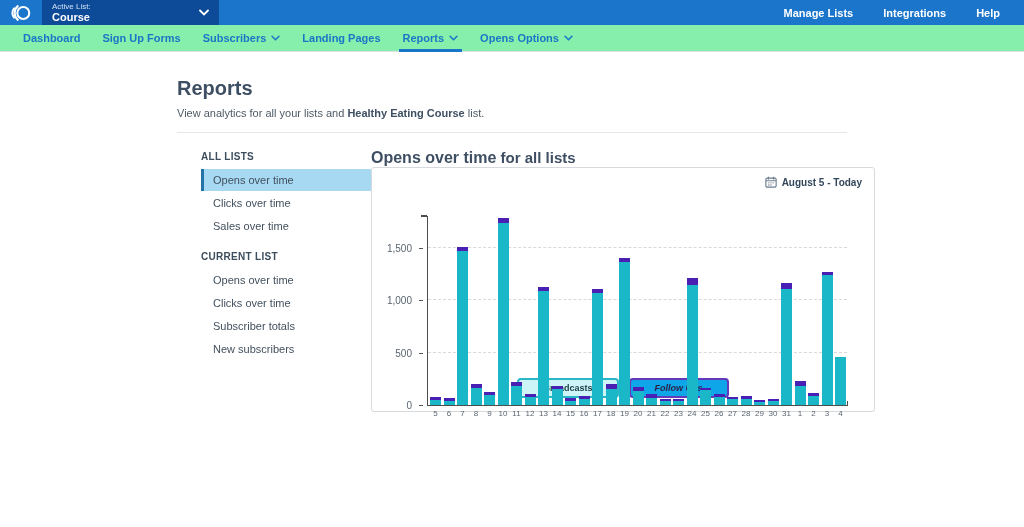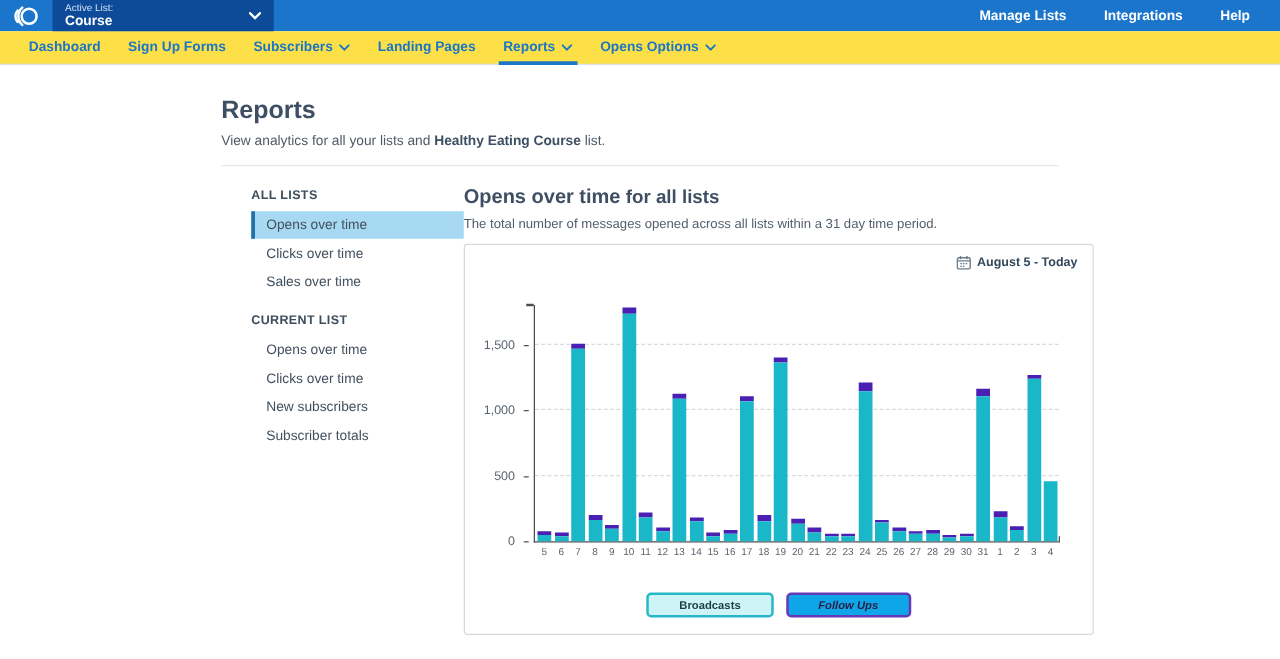--- a/index.html
+++ b/index.html
@@ -11,21 +11,21 @@
   .logo { width:42px; display:flex; align-items:center; justify-content:center; cursor:pointer; }
   .active-list { width:177px; background:#0d4b99; display:flex; align-items:center;
     padding:0 10px; cursor:pointer; }
   .al-label { font-size:8px; color:#cfe0f5; line-height:9px; }
   .al-value { font-size:11px; font-weight:bold; color:#fff; line-height:12px; }
   .al-chev { margin-left:auto; color:#fff; display:flex; align-items:center; }
   .top-links { margin-left:auto; display:flex; gap:30px; align-items:center; padding-right:24px; }
   .top-link { font-size:11px; font-weight:bold; color:#fff; cursor:pointer; }
 
   
-  .mainnav { height:27px; background:#fde047; border-bottom:1px solid #dde1e5;
+  .mainnav { height:27px; background:#86efac; border-bottom:1px solid #dde1e5;
     display:flex; align-items:stretch; padding-left:12px; }
   .nav-item { display:flex; align-items:center; gap:5px; padding:0 11px;
     font-size:11px; font-weight:bold; color:#1a76c6; position:relative; cursor:pointer; }
   .nav-item.active::after { content:""; position:absolute; left:7px; right:7px; bottom:-1px;
     height:3px; background:#1a76c6; }
   .chev-svg { display:block; }
 
   
   .page { padding-left:177px; }
   .page-title { font-size:20px; font-weight:bold; color:#3e4f63; margin-top:25px; }
@@ -44,21 +44,21 @@
     border-left:3px solid transparent; margin-bottom:1px; cursor:pointer; }
   .sb-item.selected { background:#a7d9f2; border-left-color:#2173a8; }
 
   
   .report { width:504px; }
   .report-title { font-size:15px; color:#3e4f63; }
   .report-title .t-bold { font-weight:bold; font-size:16px; }
   .report-desc { font-size:10.5px; color:#55606c; margin:6px 0 10px; }
 
   .card { position:relative; border:1px solid #d7dadd; border-radius:3px;
-    height:313px; background:#fff; }
+    height:245px; background:#fff; }
   .daterange { position:absolute; top:8px; right:12px; display:flex; gap:5px;
     align-items:center; font-size:10px; font-weight:bold; color:#33475b; cursor:pointer; }
 
   .ylabels { position:absolute; left:0; top:48px; width:52px; height:190px; }
   .ytick-label { position:absolute; right:12px; font-size:10px; color:#5a6570; }
   .ytick-mark { position:absolute; right:1px; width:4px; height:1px; background:#555; }
 
   .chart-area { position:absolute; left:55px; top:48px; width:420px; height:190px;
     border-left:1.5px solid #4d4d4d; border-bottom:1.5px solid #4d4d4d; }
   .chart-area::before { content:""; position:absolute; left:-7px; top:-1px;
@@ -150,27 +150,26 @@
   <div class="content">
 
     <aside class="sidebar">
       <div class="sb-header">ALL LISTS</div>
       <div class="sb-item selected">Opens over time</div>
       <div class="sb-item">Clicks over time</div>
       <div class="sb-item">Sales over time</div>
       <div class="sb-header">CURRENT LIST</div>
       <div class="sb-item">Opens over time</div>
       <div class="sb-item">Clicks over time</div>
+      <div class="sb-item">Subscriber totals</div>
       <div class="sb-item">New subscribers</div>
-      <div class="sb-item">Subscriber totals</div>
     </aside>
 
     <section class="report">
       <h2 class="report-title"><span class="t-bold">Opens over time</span><span> for all lists</span></h2>
-      <p class="report-desc">The total number of messages opened across all lists within a 31 day time period.</p>
 
       <div class="card">
         <div class="daterange">
           <svg width="12" height="12" viewBox="0 0 14 14">
             <rect x="1" y="2.5" width="12" height="10.5" rx="1.5" fill="none" stroke="#6b7b8a" stroke-width="1.3"></rect>
             <line x1="4" y1="1" x2="4" y2="4" stroke="#6b7b8a" stroke-width="1.3"></line>
             <line x1="10" y1="1" x2="10" y2="4" stroke="#6b7b8a" stroke-width="1.3"></line>
             <line x1="1" y1="5.5" x2="13" y2="5.5" stroke="#6b7b8a" stroke-width="1.1"></line>
             <circle cx="4.5" cy="8" r=".8" fill="#6b7b8a"></circle>
               <circle cx="7" cy="8" r=".8" fill="#6b7b8a"></circle>

